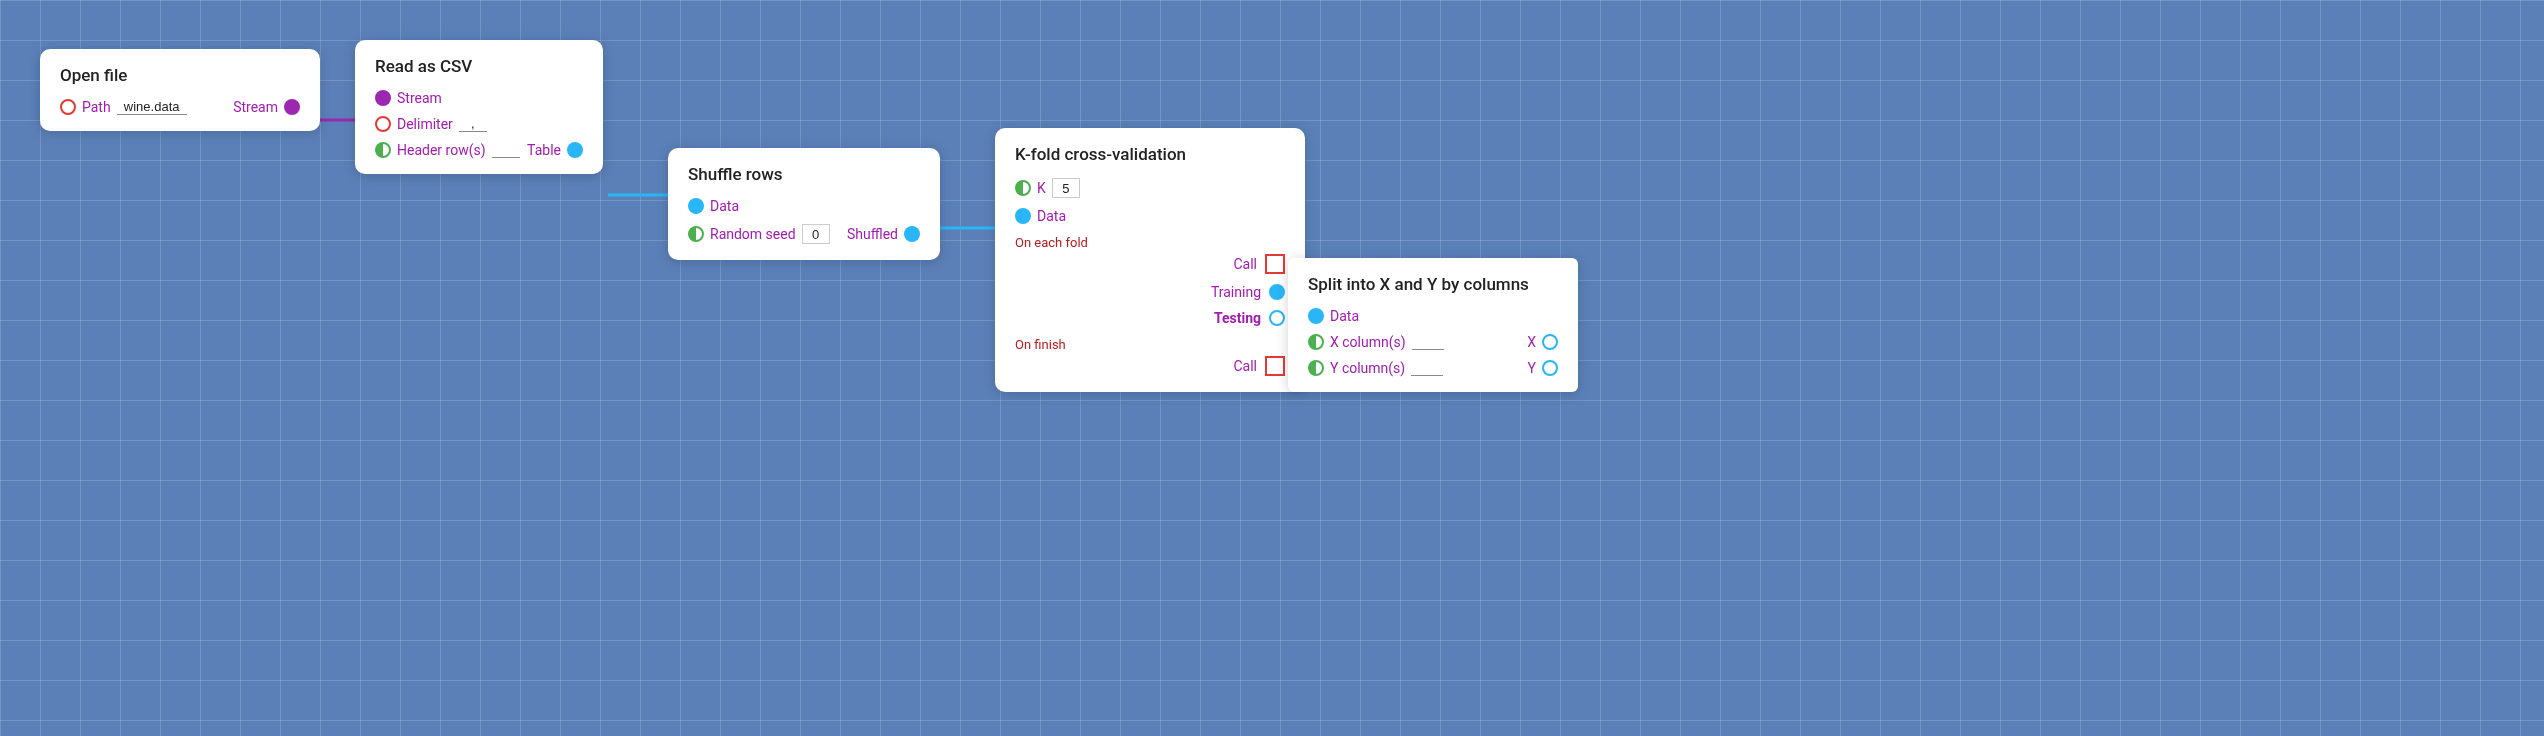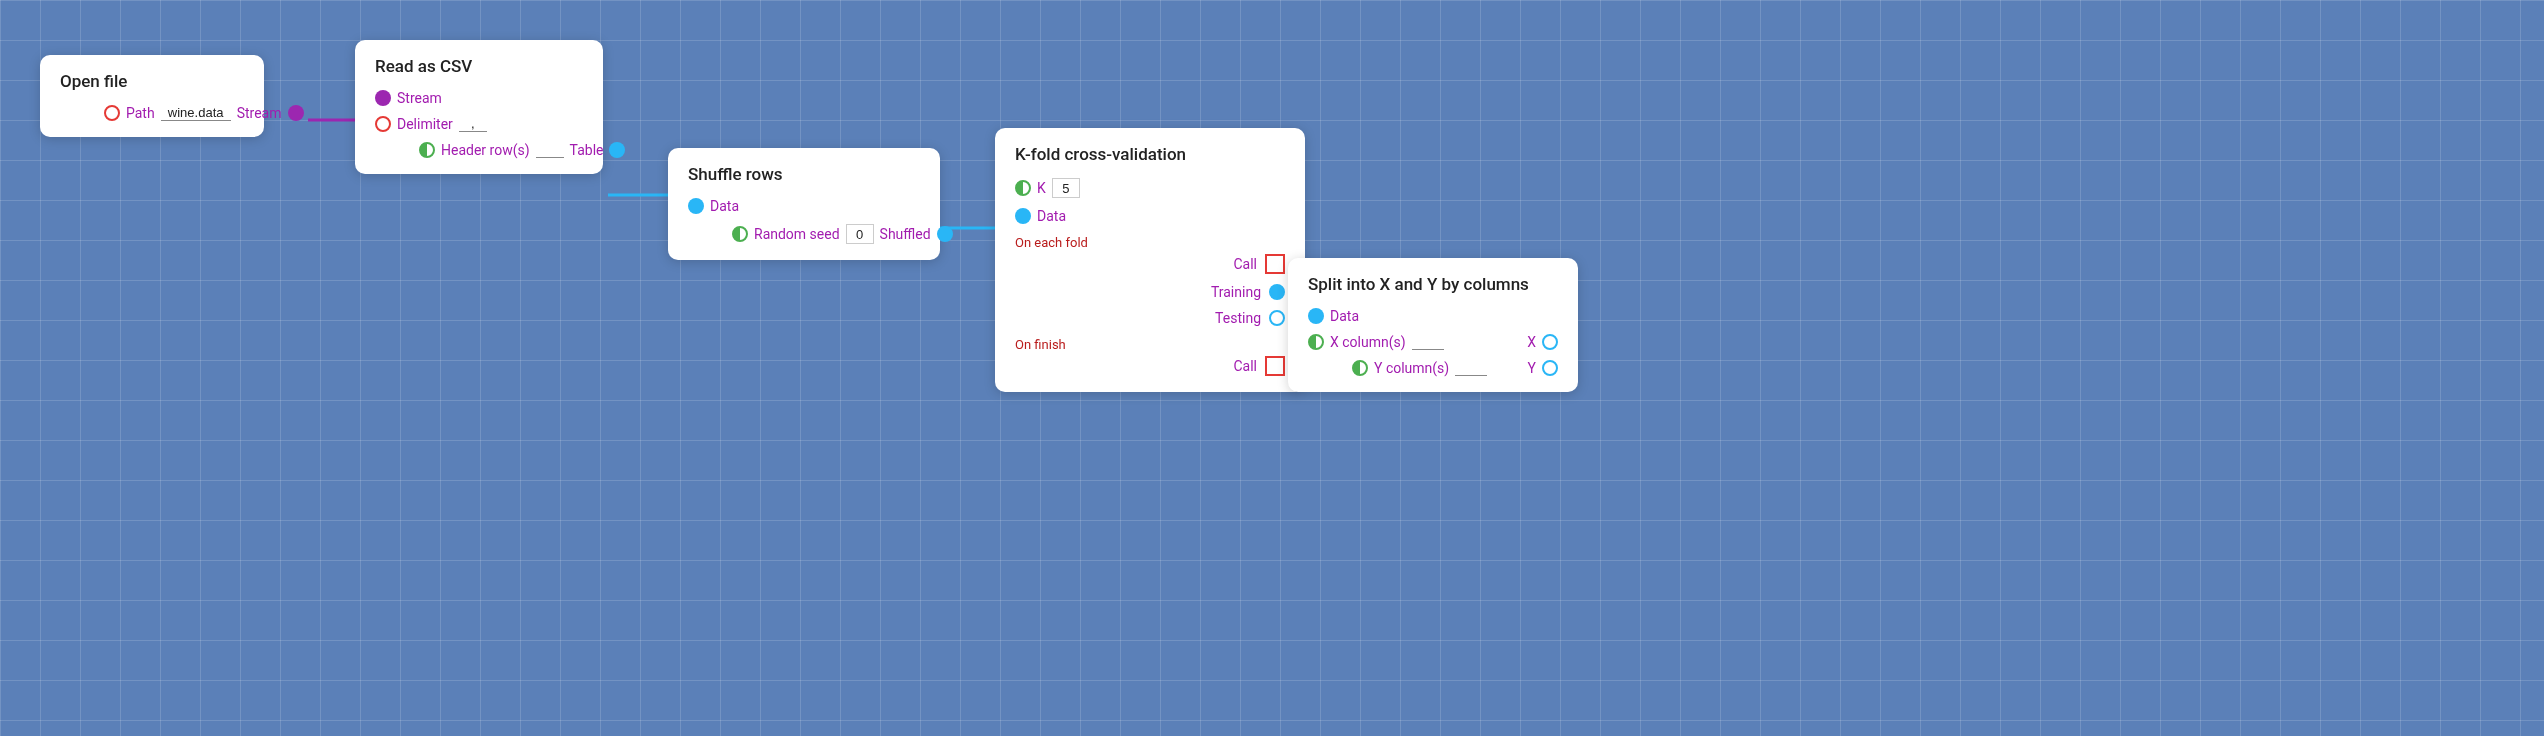--- a/index.html
+++ b/index.html
@@ -33,21 +33,21 @@
     }
 
     .node-row {
       display: flex;
       align-items: center;
       margin-bottom: 10px;
       gap: 6px;
       white-space: nowrap;
     }
 
-    .node-row:last-child { margin-bottom: 0; margin-left: 44px; }
+    .node-row:last-child { margin-bottom: 0; }
 
     .port-circle {
       width: 16px;
       height: 16px;
       border-radius: 50%;
       border: 2px solid #ccc;
       background: #fff;
       flex-shrink: 0;
       display: inline-block;
     }
@@ -129,21 +129,21 @@
 
   <path d="M 308 120 C 340 120, 345 120, 365 120" stroke="#9c27b0" stroke-width="3" fill="none"></path>
 
   <path d="M 608 195 C 650 195, 655 195, 675 195" stroke="#29b6f6" stroke-width="3" fill="none"></path>
 
   <path d="M 935 228 C 970 228, 975 228, 998 228" stroke="#29b6f6" stroke-width="3" fill="none"></path>
 
   <path d="M 1180 320 C 1240 320, 1260 320, 1278 320" stroke="#29b6f6" stroke-width="3" fill="none"></path>
 </svg>
 
-<div class="node-card" style="left: 40px; top: 55px; width: 224px;">
+<div class="node-card" style="left: 40px; top: 49px; width: 280px;">
   <div class="node-title">Open file</div>
   <div class="node-row">
     <span class="port-circle red"></span>
     <span class="label-text">Path</span>
     <input class="field-underline" value="wine.data" style="width: 70px;">
     <span class="label-text" style="margin-left:auto;">Stream</span>
     <span class="port-dot purple"></span>
   </div>
 </div>
 
@@ -197,34 +197,34 @@
     <span class="section-label">On each fold</span>
   </div>
   <div class="node-row" style="justify-content:flex-end; gap:8px;">
     <span class="label-text">Call</span>
     <span class="call-box"></span>
   </div>
   <div class="node-row" style="justify-content:flex-end; gap:8px;">
     <span class="label-text">Training</span>
     <span class="port-dot cyan"></span>
   </div>
-  <div class="node-row" style="justify-content:flex-end; gap:8px;">
+  <div class="node-row" style="justify-content:flex-end; gap:8px;font-weight:bold;">
     <span class="label-text">Testing</span>
     <span class="port-circle cyan"></span>
   </div>
   <div style="margin: 8px 0 4px 0;">
     <span class="section-label">On finish</span>
   </div>
   <div class="node-row" style="justify-content:flex-end; gap:8px;">
     <span class="label-text">Call</span>
     <span class="call-box"></span>
   </div>
 </div>
 
-<div class="node-card" style="left: 1288px; top: 258px; width: 290px;">
+<div class="node-card" style="left: 1288px; top: 258px; width: 290px; border-radius: 6px;">
   <div class="node-title">Split into X and Y by columns</div>
   <div class="node-row">
     <span class="port-dot cyan"></span>
     <span class="label-text">Data</span>
   </div>
   <div class="node-row">
     <span class="port-circle half-green"></span>
     <span class="label-text">X column(s)</span>
     <input class="field-underline" value="" style="width: 32px;">
     <span class="label-text" style="margin-left:auto;">X</span>

